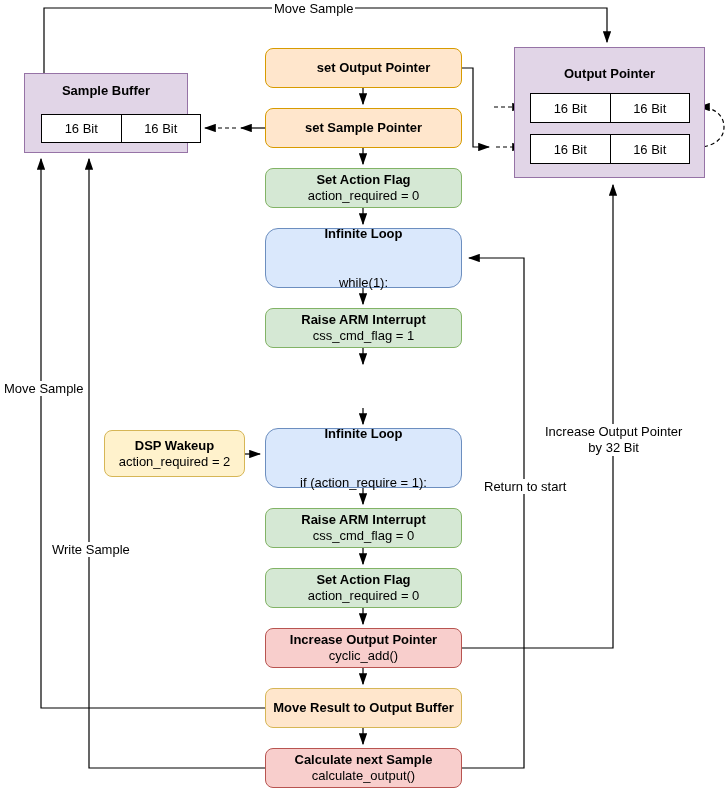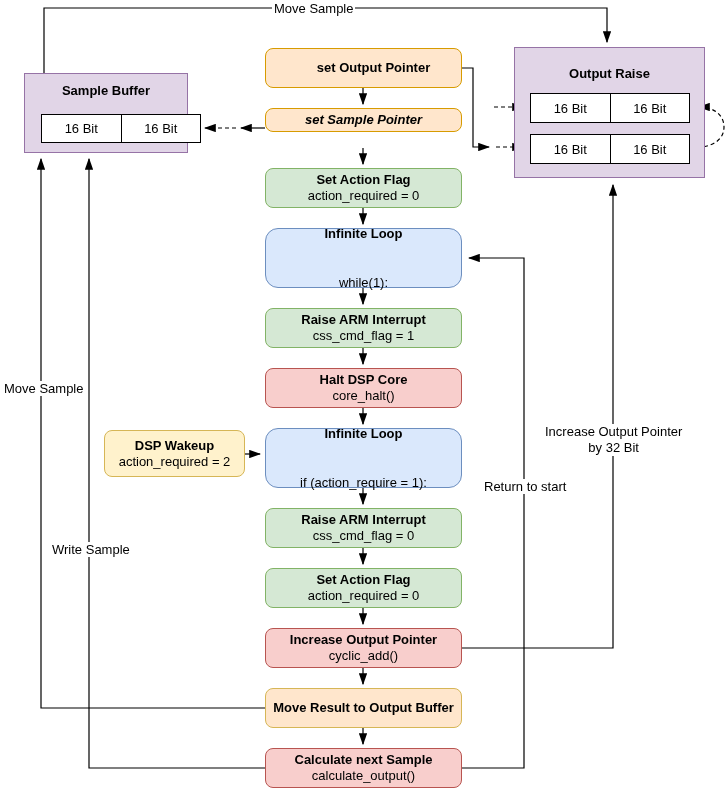--- a/index.html
+++ b/index.html
@@ -91,58 +91,54 @@
 
   <div class="buffer" style="left:24px; top:73px; width:164px; height:80px;">
     <div class="btitle" style="margin-top:9px;">Sample Buffer</div>
     <div class="cellrow" style="left:16px; top:40px; width:160px; height:29px;">
       <div class="cell">16 Bit</div>
       <div class="cell">16 Bit</div>
     </div>
   </div>
 
   <div class="buffer" style="left:514px; top:47px; width:191px; height:131px;">
-    <div class="btitle" style="margin-top:18px;">Output Raise</div>
+    <div class="btitle" style="margin-top:18px;">Output Pointer</div>
     <div class="cellrow" style="left:15px; top:45px; width:160px; height:30px;">
       <div class="cell">16 Bit</div>
       <div class="cell">16 Bit</div>
     </div>
     <div class="cellrow" style="left:15px; top:86px; width:160px; height:30px;">
       <div class="cell">16 Bit</div>
       <div class="cell">16 Bit</div>
     </div>
   </div>
 
   <div class="node c-orange" style="top:48px; height:40px;padding-left:20px;">
     <div class="t">set Output Pointer</div>
   </div>
 
-  <div class="node c-orange" style="top:108px; height:24px;font-style:italic;">
+  <div class="node c-orange" style="top:108px; height:40px;">
     <div class="t">set Sample Pointer</div>
   </div>
 
   <div class="node c-green" style="top:168px; height:40px;">
     <div class="t">Set Action Flag</div>
     <div class="s">action_required = 0</div>
   </div>
 
   <div class="node c-blue" style="top:228px; height:60px;">
     <div class="t">Infinite Loop</div>
     <div class="s">while(1):</div>
   </div>
 
   <div class="node c-green" style="top:308px; height:40px;">
     <div class="t">Raise ARM Interrupt</div>
     <div class="s">css_cmd_flag = 1</div>
   </div>
 
-  <div class="node c-red" style="top:368px; height:40px;">
-    <div class="t">Halt DSP Core</div>
-    <div class="s">core_halt()</div>
-  </div>
 
   <div class="node c-blue" style="top:428px; height:60px;">
     <div class="t">Infinite Loop</div>
     <div class="s">if (action_require = 1):</div>
   </div>
 
   <div class="node c-green" style="top:508px; height:40px;">
     <div class="t">Raise ARM Interrupt</div>
     <div class="s">css_cmd_flag = 0</div>
   </div>

